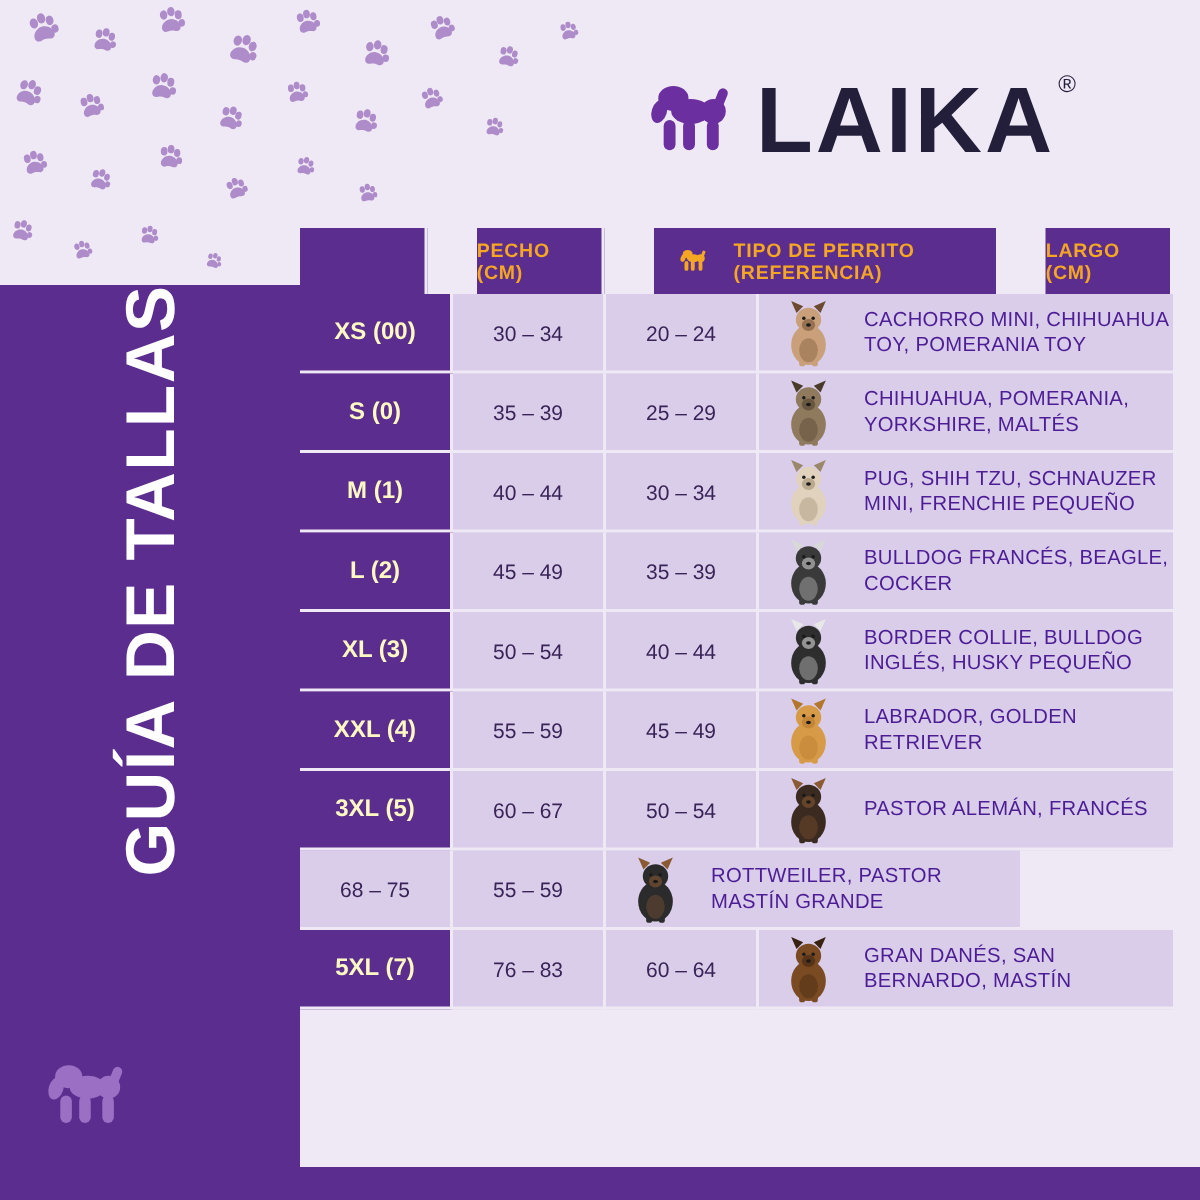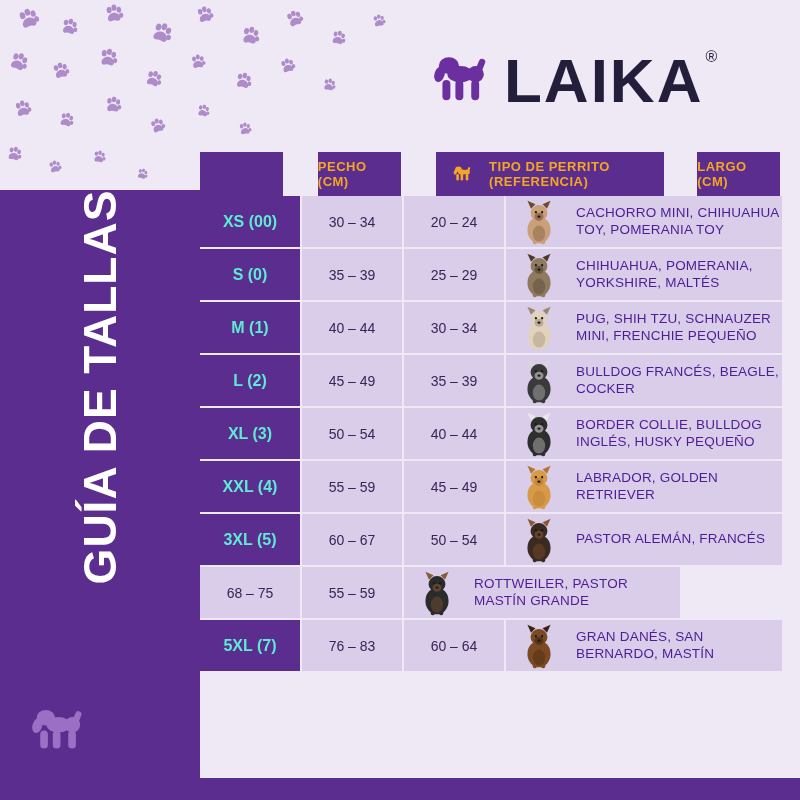--- a/index.html
+++ b/index.html
@@ -125,21 +125,21 @@
   .cell {
     display: flex;
     align-items: center;
     justify-content: center;
     font-size: 14px;
     color: #3a2357;
     border-right: 2px solid #efe9f6;
     border-bottom: 2px solid #efe9f6;
   }
   .cell.size {
-    color: #5eead4;
+    color: #fef9c3;
     font-weight: 700;
     font-size: 16px;
     background: #5b2d8e;
     border-right: 2px solid #efe9f6;
   }
   .cell.meas { background: #d9cdea; }
   .cell.type {
     background: #d9cdea;
     justify-content: flex-start;
     border-right: none;

